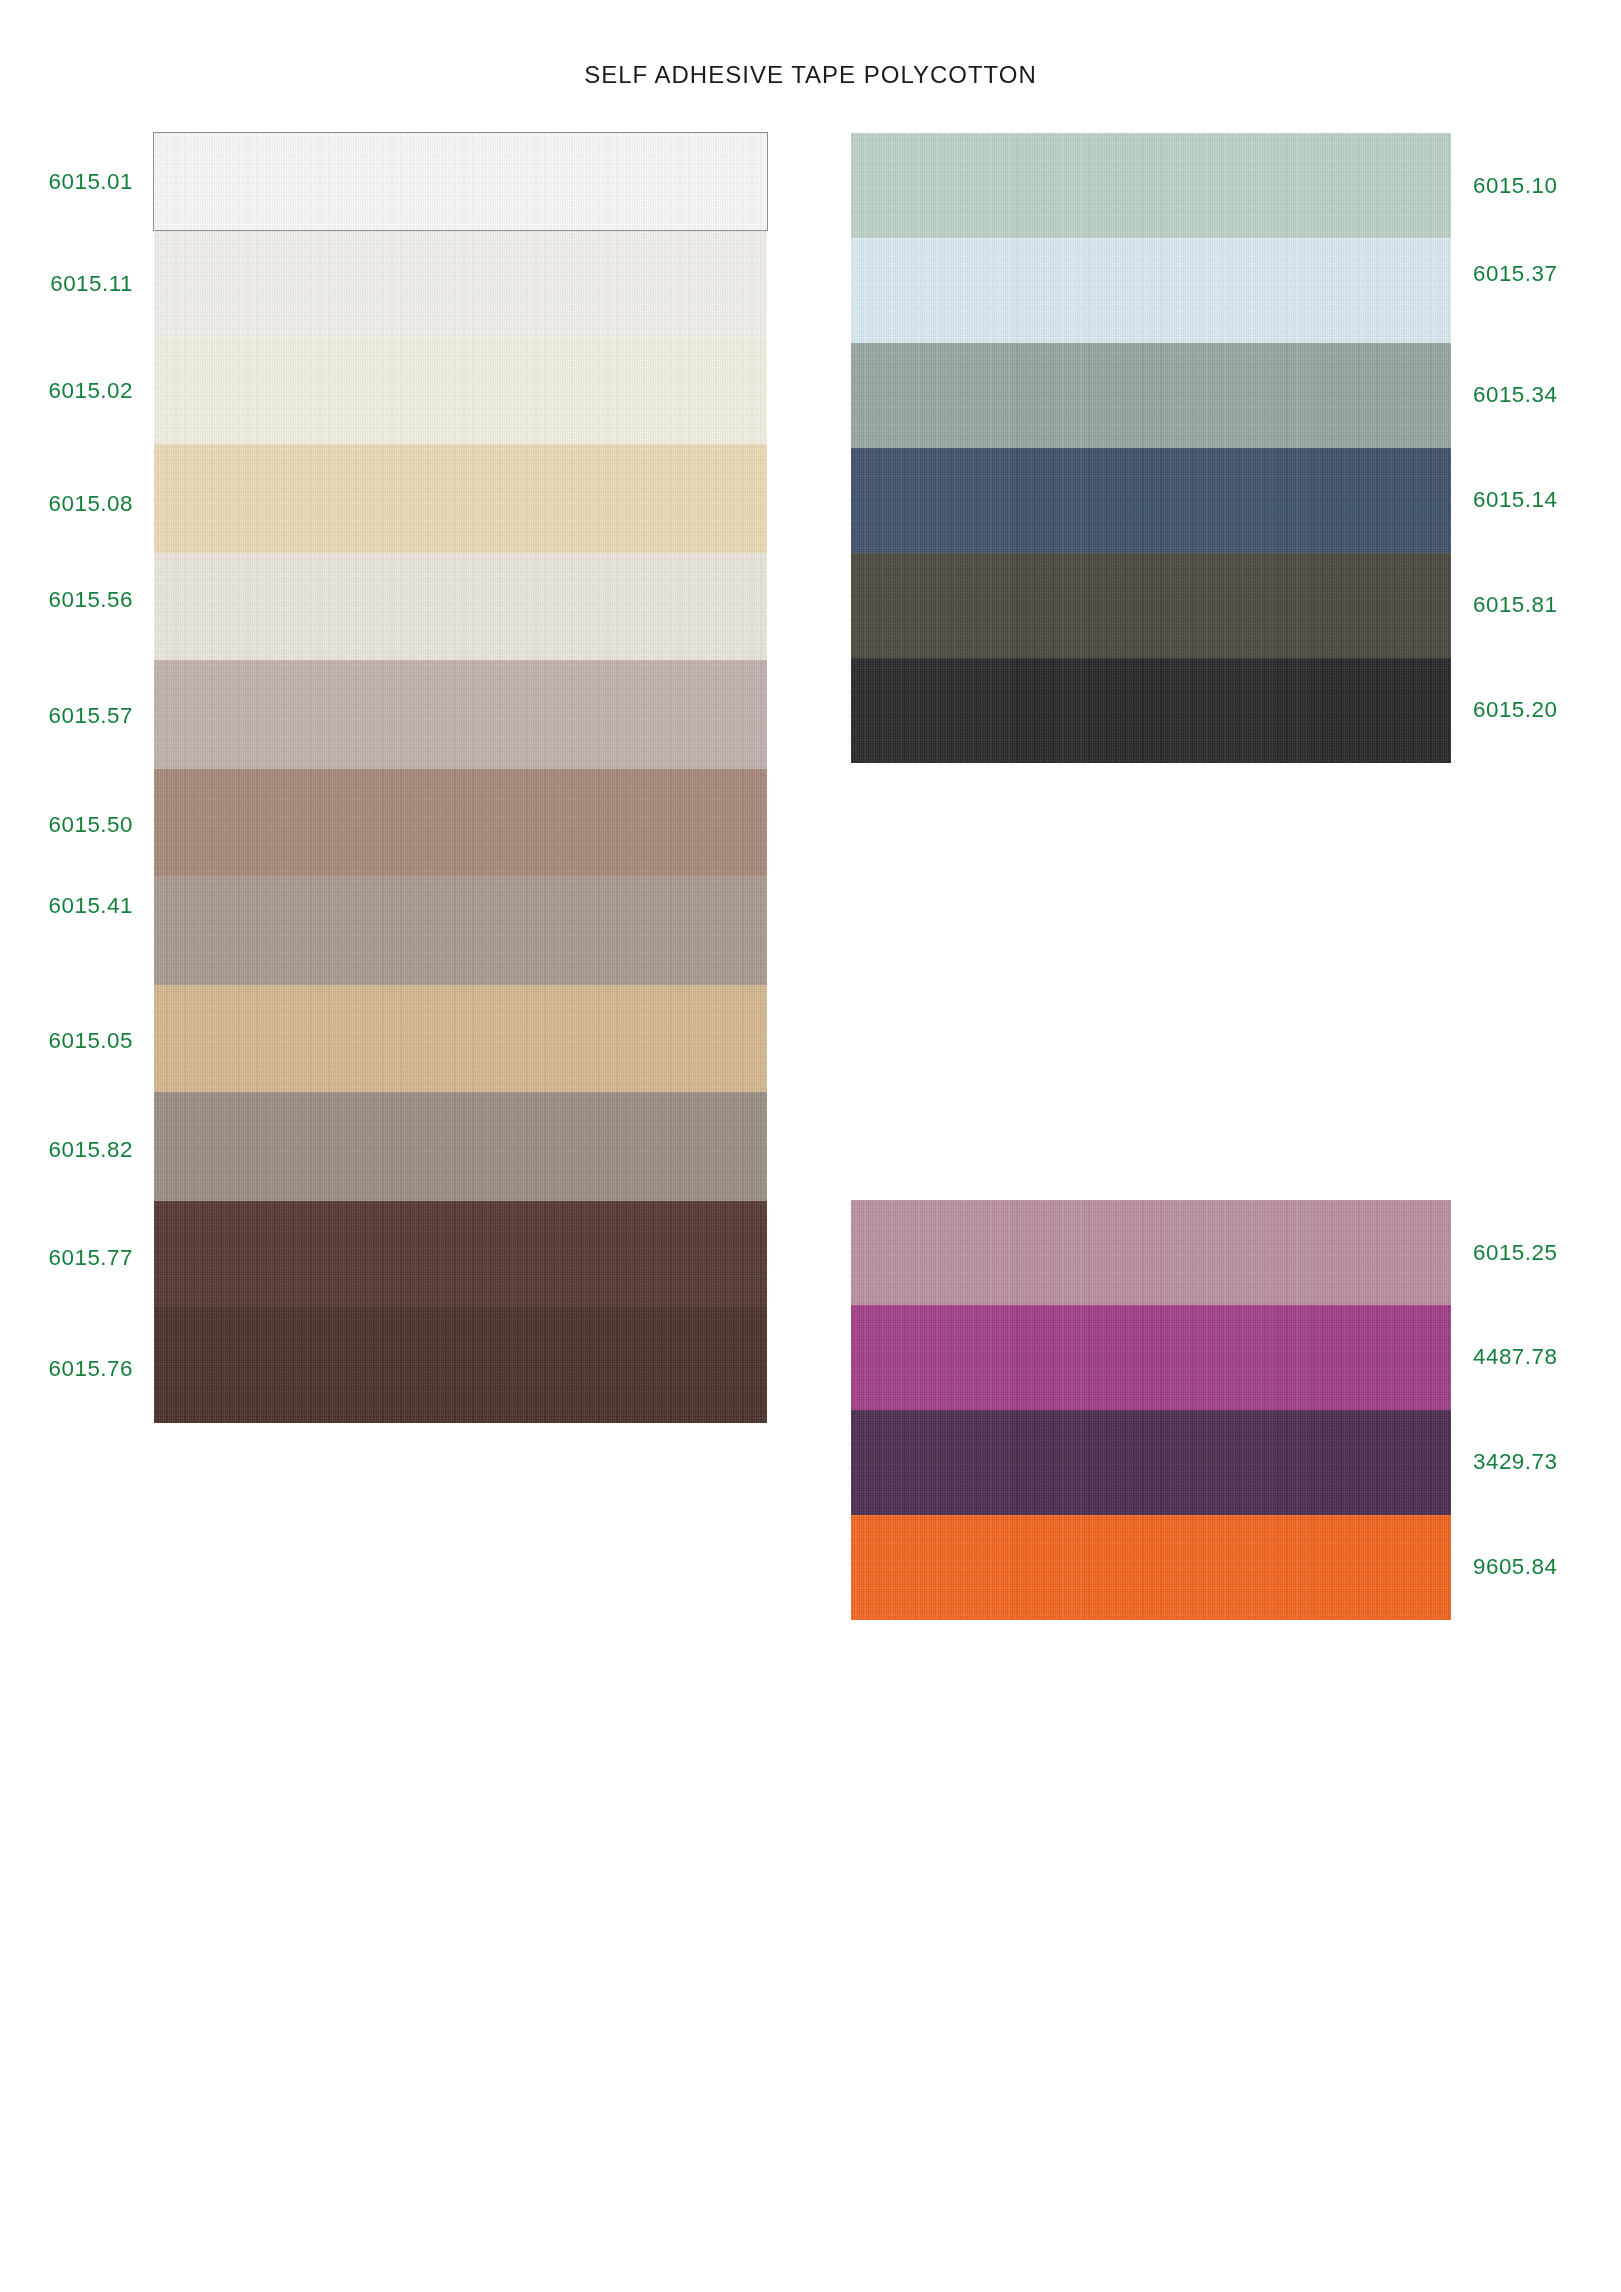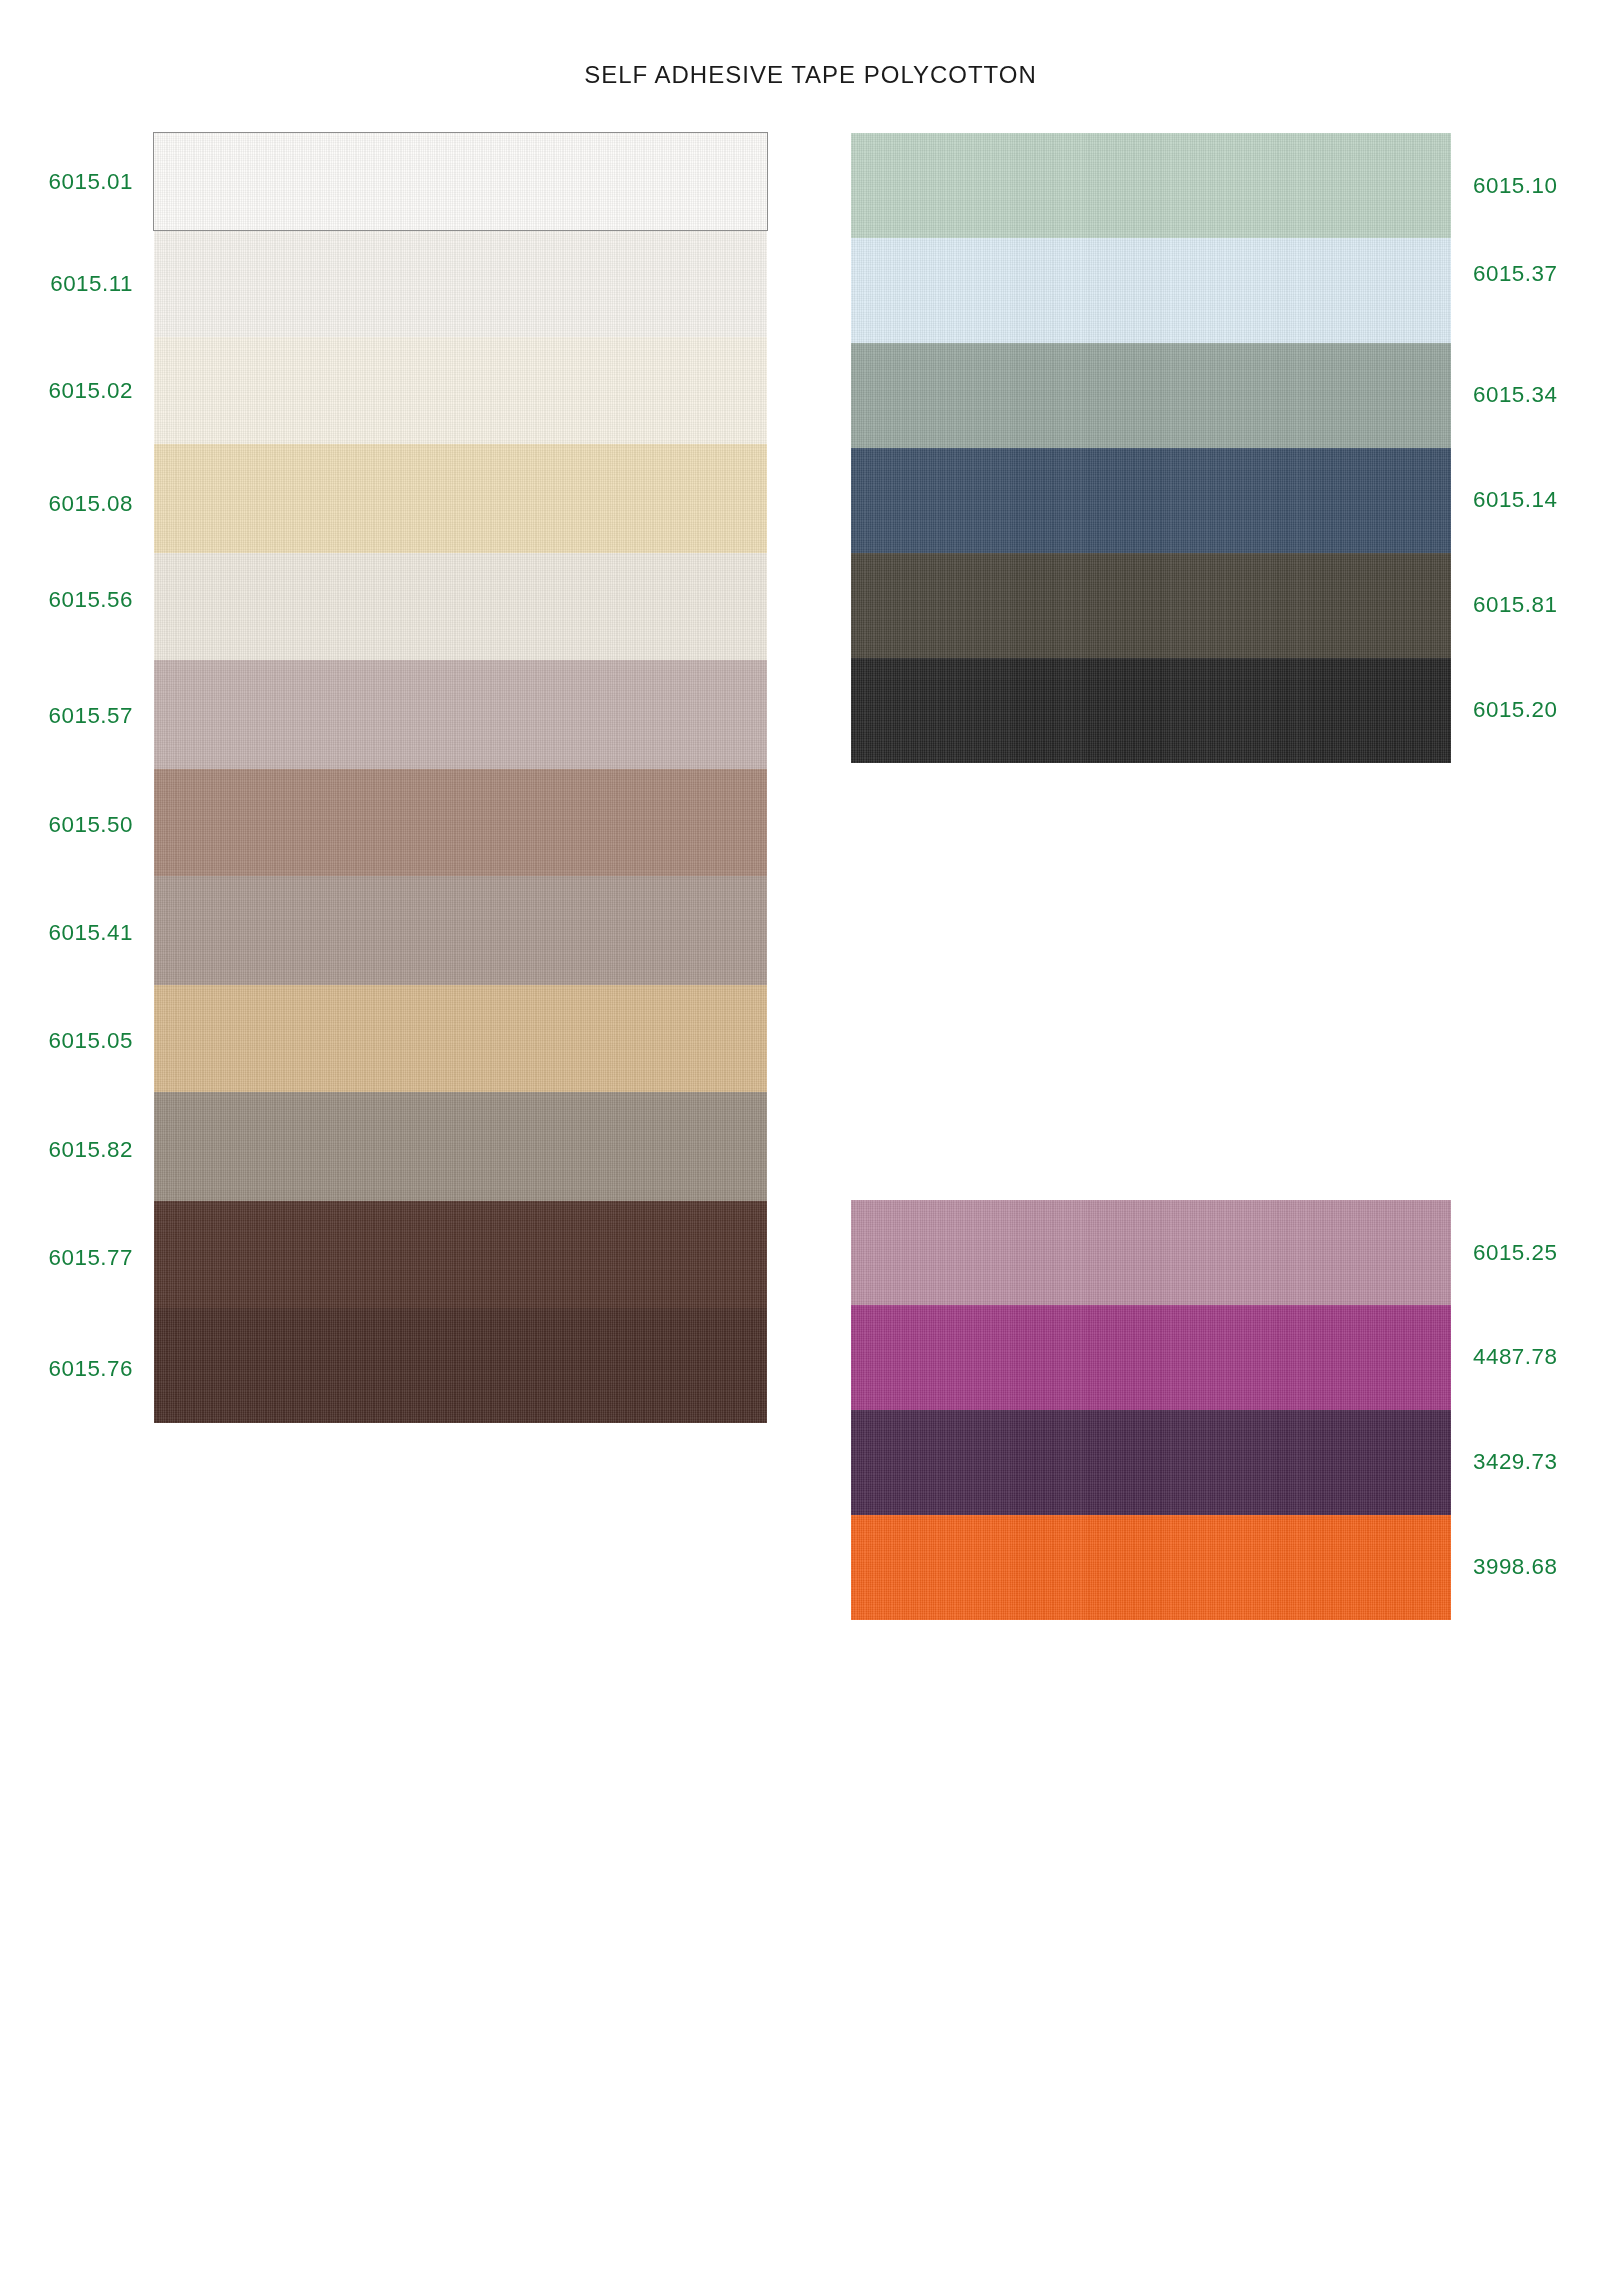--- a/index.html
+++ b/index.html
@@ -151,21 +151,21 @@
       </div>
     </div>
   <div id="labels-left">
       <div class="swatch-label label-left" style="top: 38px;">6015.01</div>
       <div class="swatch-label label-left" style="top: 140px;">6015.11</div>
       <div class="swatch-label label-left" style="top: 247px;">6015.02</div>
       <div class="swatch-label label-left" style="top: 360px;">6015.08</div>
       <div class="swatch-label label-left" style="top: 456px;">6015.56</div>
       <div class="swatch-label label-left" style="top: 572px;">6015.57</div>
       <div class="swatch-label label-left" style="top: 681px;">6015.50</div>
-      <div class="swatch-label label-left" style="top: 789px;">6015.41</div>
+      <div class="swatch-label label-left" style="top: 762px;">6015.41</div>
       <div class="swatch-label label-left" style="top: 897px;">6015.05</div>
       <div class="swatch-label label-left" style="top: 1006px; text-align: center;">6015.82</div>
       <div class="swatch-label label-left" style="top: 1114px;">6015.77</div>
       <div class="swatch-label label-left" style="top: 1225px;">6015.76</div>
     </div>
 
   <div class="swatch-column" id="column-right-top">
       <div class="swatch-row" style="height: 105px;">
         <div class="swatch-chip" title="6015.10" style="background: rgb(188, 209, 195);"></div>
       </div>
@@ -205,17 +205,17 @@
         <div class="swatch-chip" title="6015.29" style="background: rgb(74, 43, 77);"></div>
       </div>
       <div class="swatch-row" style="height: 105px;">
         <div class="swatch-chip" title="6015.64" style="background: rgb(242, 100, 30);"></div>
       </div>
     </div>
   <div id="labels-right-bottom">
       <div class="swatch-label label-right" style="top: 42px;">6015.25</div>
       <div class="swatch-label label-right" style="top: 146px;">4487.78</div>
       <div class="swatch-label label-right" style="top: 251px;">3429.73</div>
-      <div class="swatch-label label-right" style="top: 356px;">3998.68</div>
+      <div class="swatch-label label-right" style="top: 356px;">9605.84</div>
     </div>
 
 </div>
 
 
 </body></html>

